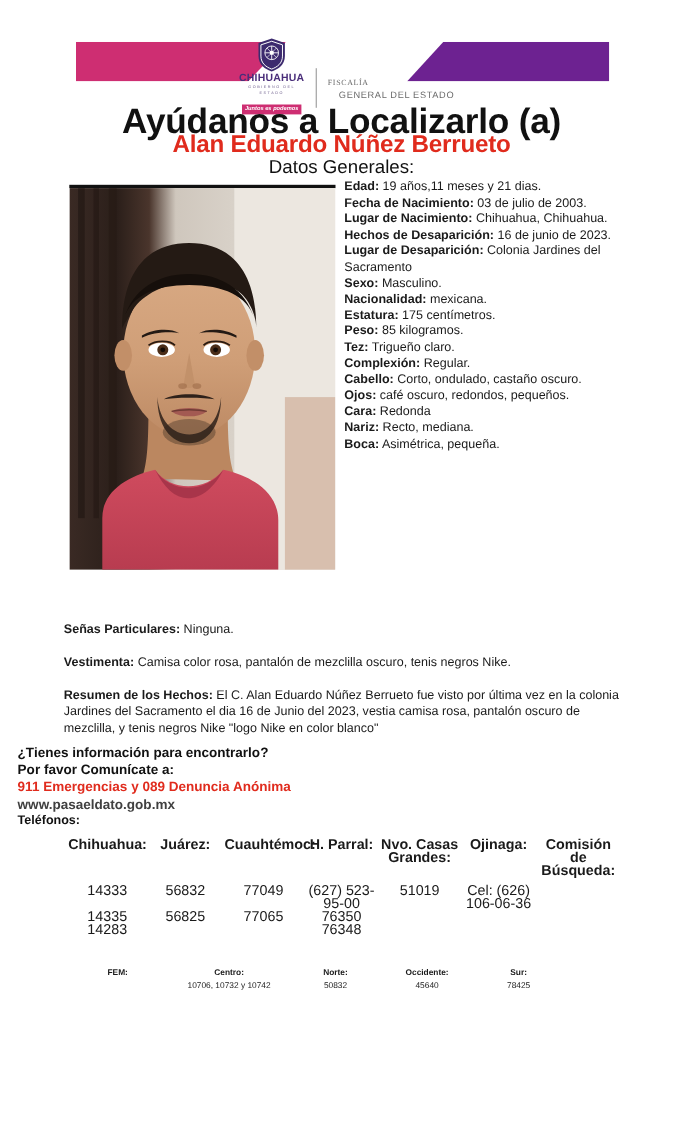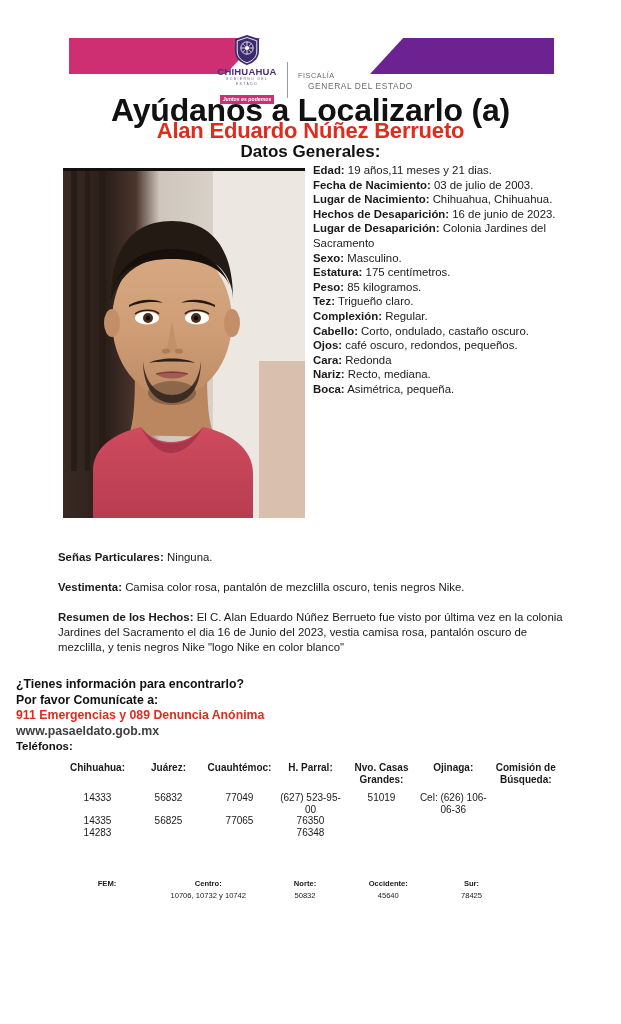--- a/index.html
+++ b/index.html
@@ -88,21 +88,21 @@
     height: 36px;
     background: #9a9a9a;
   }
   .fiscalia {
     position: absolute;
     left: 298px;
     top: 36px;
     color: #6a6a6a;
     line-height: 11px;
   }
-  .fiscalia .f1 { font-size: 7.2px; letter-spacing: 0.6px; }
+  .fiscalia .f1 { font-size: 7.2px; letter-spacing: 0.6px; font-family: Liberation Serif, serif; }
   .fiscalia .f2 { font-size: 8.4px; letter-spacing: 0.6px; margin-left: 10px; }
 
   
   .title-main {
     position: absolute;
     top: 92px;
     left: 0;
     width: 621px;
     text-align: center;
     font-size: 32px;
@@ -121,21 +121,21 @@
     color: #E02B1D;
     letter-spacing: -0.2px;
   }
   .title-datos {
     position: absolute;
     top: 142px;
     left: 0;
     width: 621px;
     text-align: center;
     font-size: 17px;
-    font-weight: bold;
+    font-weight: normal;
     color: #111111;
   }
 
   
   .photo {
     position: absolute;
     left: 63px;
     top: 168px;
     width: 242px;
     height: 350px;
@@ -158,20 +158,21 @@
   .datalist b { font-weight: bold; }
 
   
   .para {
     position: absolute;
     left: 58px;
     width: 506px;
     font-size: 11.4px;
     line-height: 15px;
     color: #1a1a1a;
+    margin-top: 15px;
   }
   .p-senas { top: 550px; }
   .p-vest  { top: 580px; }
   .p-resum { top: 610px; }
 
   
   .contact {
     position: absolute;
     left: 16px;
     top: 677px;
@@ -184,21 +185,21 @@
   .contact .c3 { font-size: 12.3px; font-weight: bold; color: #E02B1D; }
   .contact .c4 { font-size: 12.3px; font-weight: bold; color: #404040; }
   .contact .c5 { font-size: 11.4px; font-weight: bold; color: #111; }
 
   
   .phones {
     position: absolute;
     left: 62px;
     top: 762px;
     width: 500px;
-    font-size: 10px;
+    font-size: 13px;
     color: #1a1a1a;
   }
   .phones table {
     width: 100%;
     border-collapse: collapse;
     table-layout: fixed;
   }
   .phones td, .phones th {
     text-align: center;
     vertical-align: top;
@@ -328,20 +329,21 @@
   </svg>
 </div>
 
 <div class="datalist">
   <div class="row"><b>Edad:</b> <span>19 años,11 meses y 21 dias.</span></div>
   <div class="row"><b>Fecha de Nacimiento:</b> <span>03 de julio de 2003.</span></div>
   <div class="row"><b>Lugar de Nacimiento:</b> <span>Chihuahua, Chihuahua.</span></div>
   <div class="row"><b>Hechos de Desaparición:</b> <span>16 de junio de 2023.</span></div>
   <div class="row"><b>Lugar de Desaparición:</b> <span>Colonia Jardines del Sacramento</span></div>
   <div class="row"><b>Sexo:</b> <span>Masculino.</span></div>
+  <div class="row"><b>Nacionalidad:</b> <span>mexicana.</span></div>
   <div class="row"><b>Estatura:</b> <span>175 centímetros.</span></div>
   <div class="row"><b>Peso:</b> <span>85 kilogramos.</span></div>
   <div class="row"><b>Tez:</b> <span>Trigueño claro.</span></div>
   <div class="row"><b>Complexión:</b> <span>Regular.</span></div>
   <div class="row"><b>Cabello:</b> <span>Corto, ondulado, castaño oscuro.</span></div>
   <div class="row"><b>Ojos:</b> <span>café oscuro, redondos, pequeños.</span></div>
   <div class="row"><b>Cara:</b> <span>Redonda</span></div>
   <div class="row"><b>Nariz:</b> <span>Recto, mediana.</span></div>
   <div class="row"><b>Boca:</b> <span>Asimétrica, pequeña.</span></div>
 </div>

